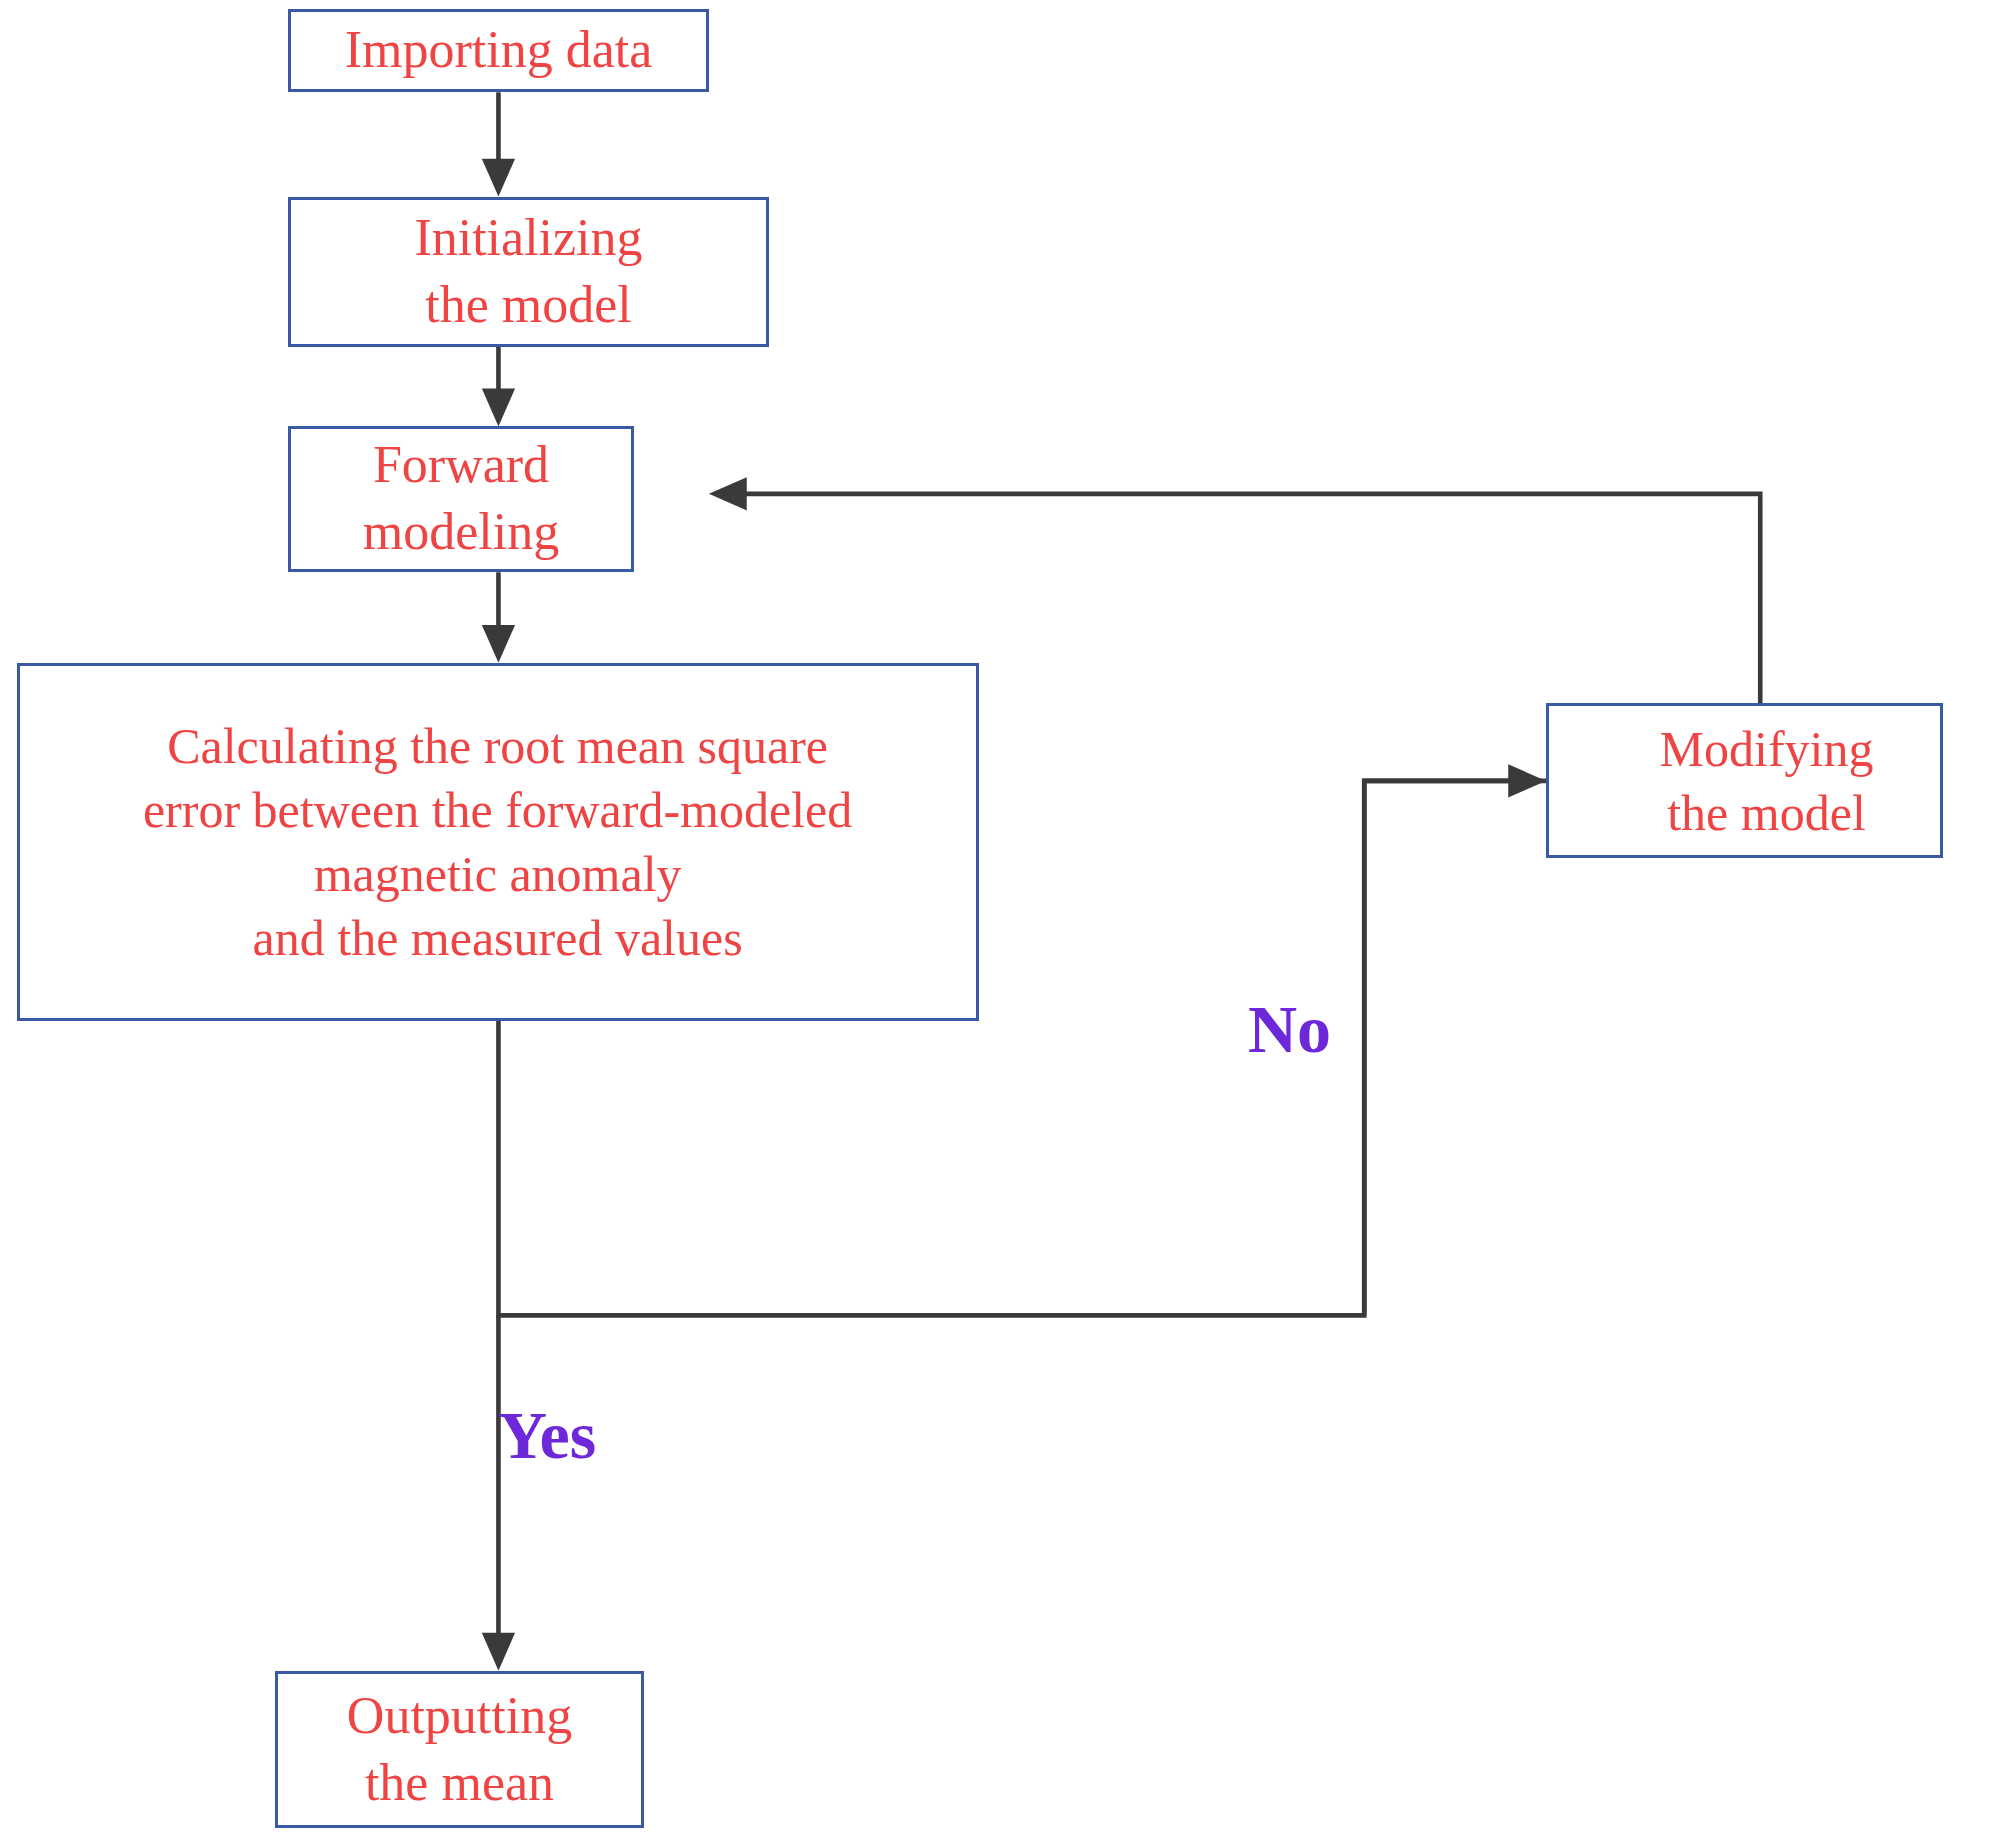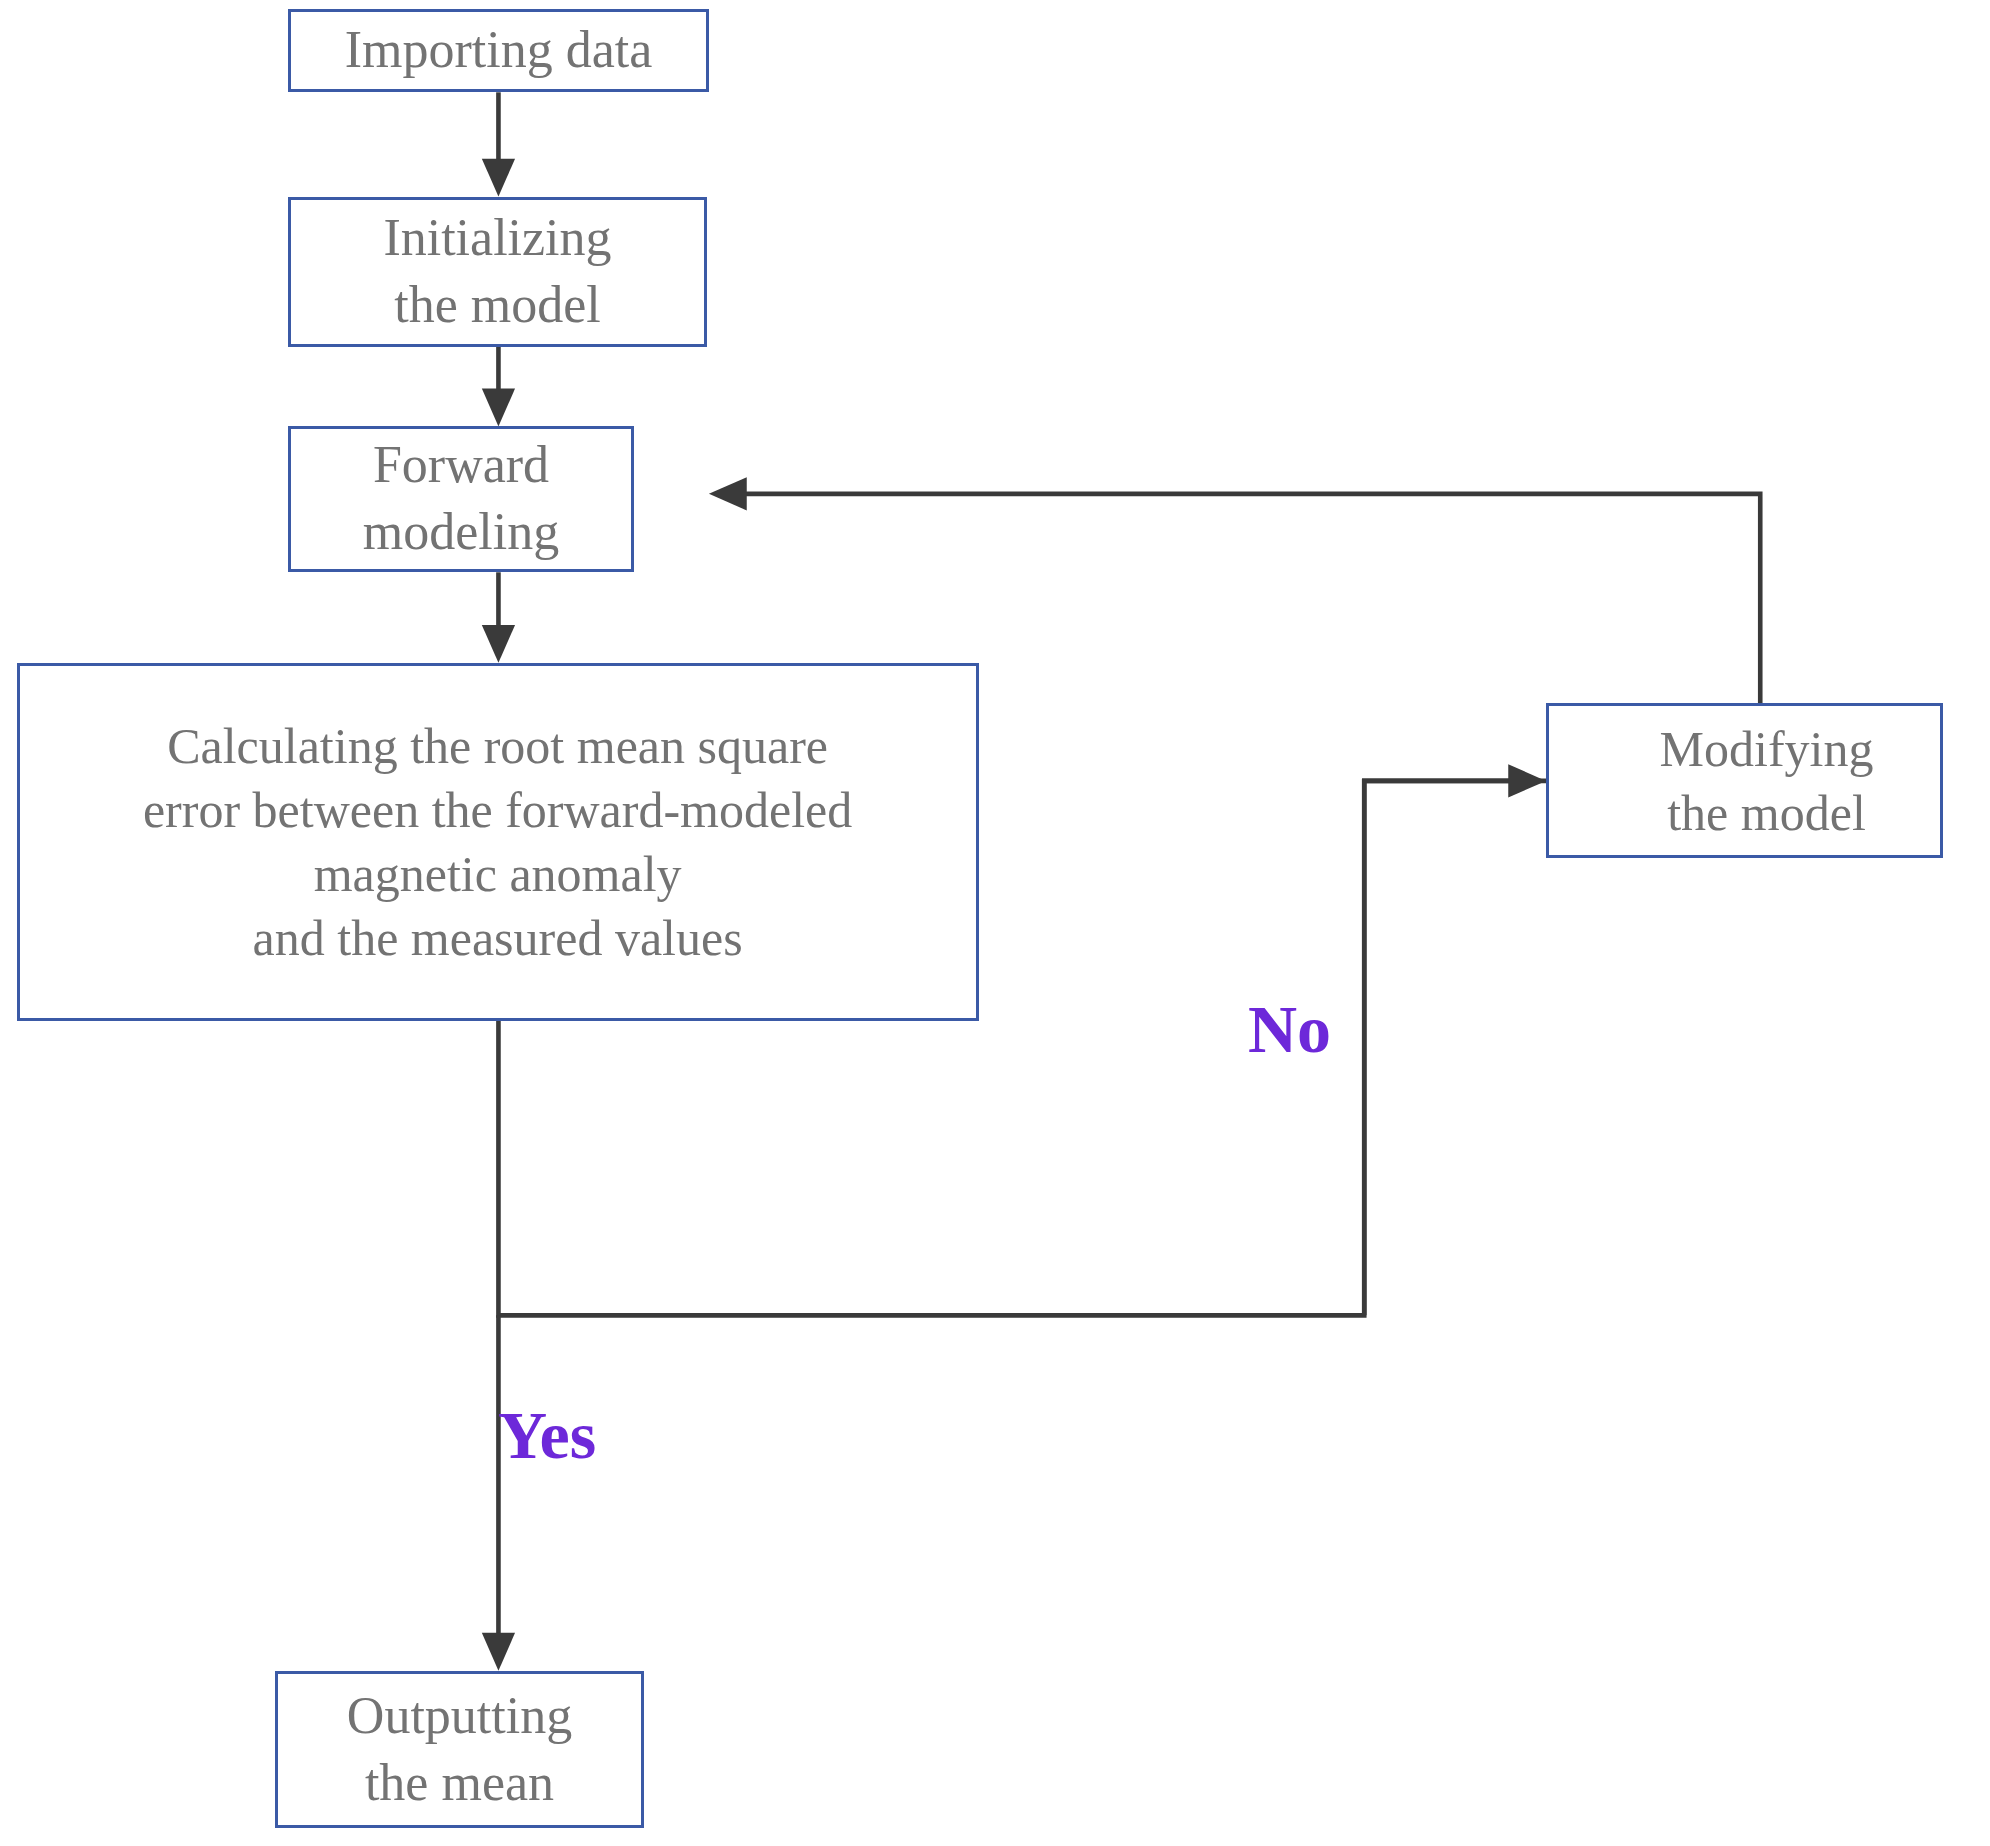--- a/index.html
+++ b/index.html
@@ -17,28 +17,28 @@
   }
   .node {
     position: absolute;
     box-sizing: border-box;
     border: 3.7px solid #3b5aa6;
     background: #ffffff;
     display: flex;
     align-items: center;
     justify-content: center;
     text-align: center;
-    color: #737373;
+    color: #ef4444;
     line-height: 1.28;
     white-space: pre-line;
     font-family: "Liberation Serif", "DejaVu Serif", serif;
   }
   
   #node-import      { left: 288px;  top: 9.2px;   width: 421px;  height: 83px;  font-size: 52px; }
-  #node-initialize  { left: 288px;  top: 197px;  width: 419px;  height: 150px; font-size: 52px; }
+  #node-initialize  { left: 288px;  top: 197px;  width: 481px;  height: 150px; font-size: 52px; }
   #node-forward     { left: 288px;  top: 426px;  width: 346px;  height: 146px; font-size: 52px; }
   #node-calculate   { left: 16.6px;   top: 663px;  width: 962px; height: 358px; font-size: 50px; }
   #node-modify      { left: 1546px; top: 703px;  width: 397px;  height: 155px; font-size: 50px; padding-left: 44px; }
   #node-output      { left: 275px;  top: 1671px; width: 369px;  height: 157px; font-size: 52px; }
 
   
   .edge-label {
     position: absolute;
     color: #6d28d9;
     font-weight: bold;

